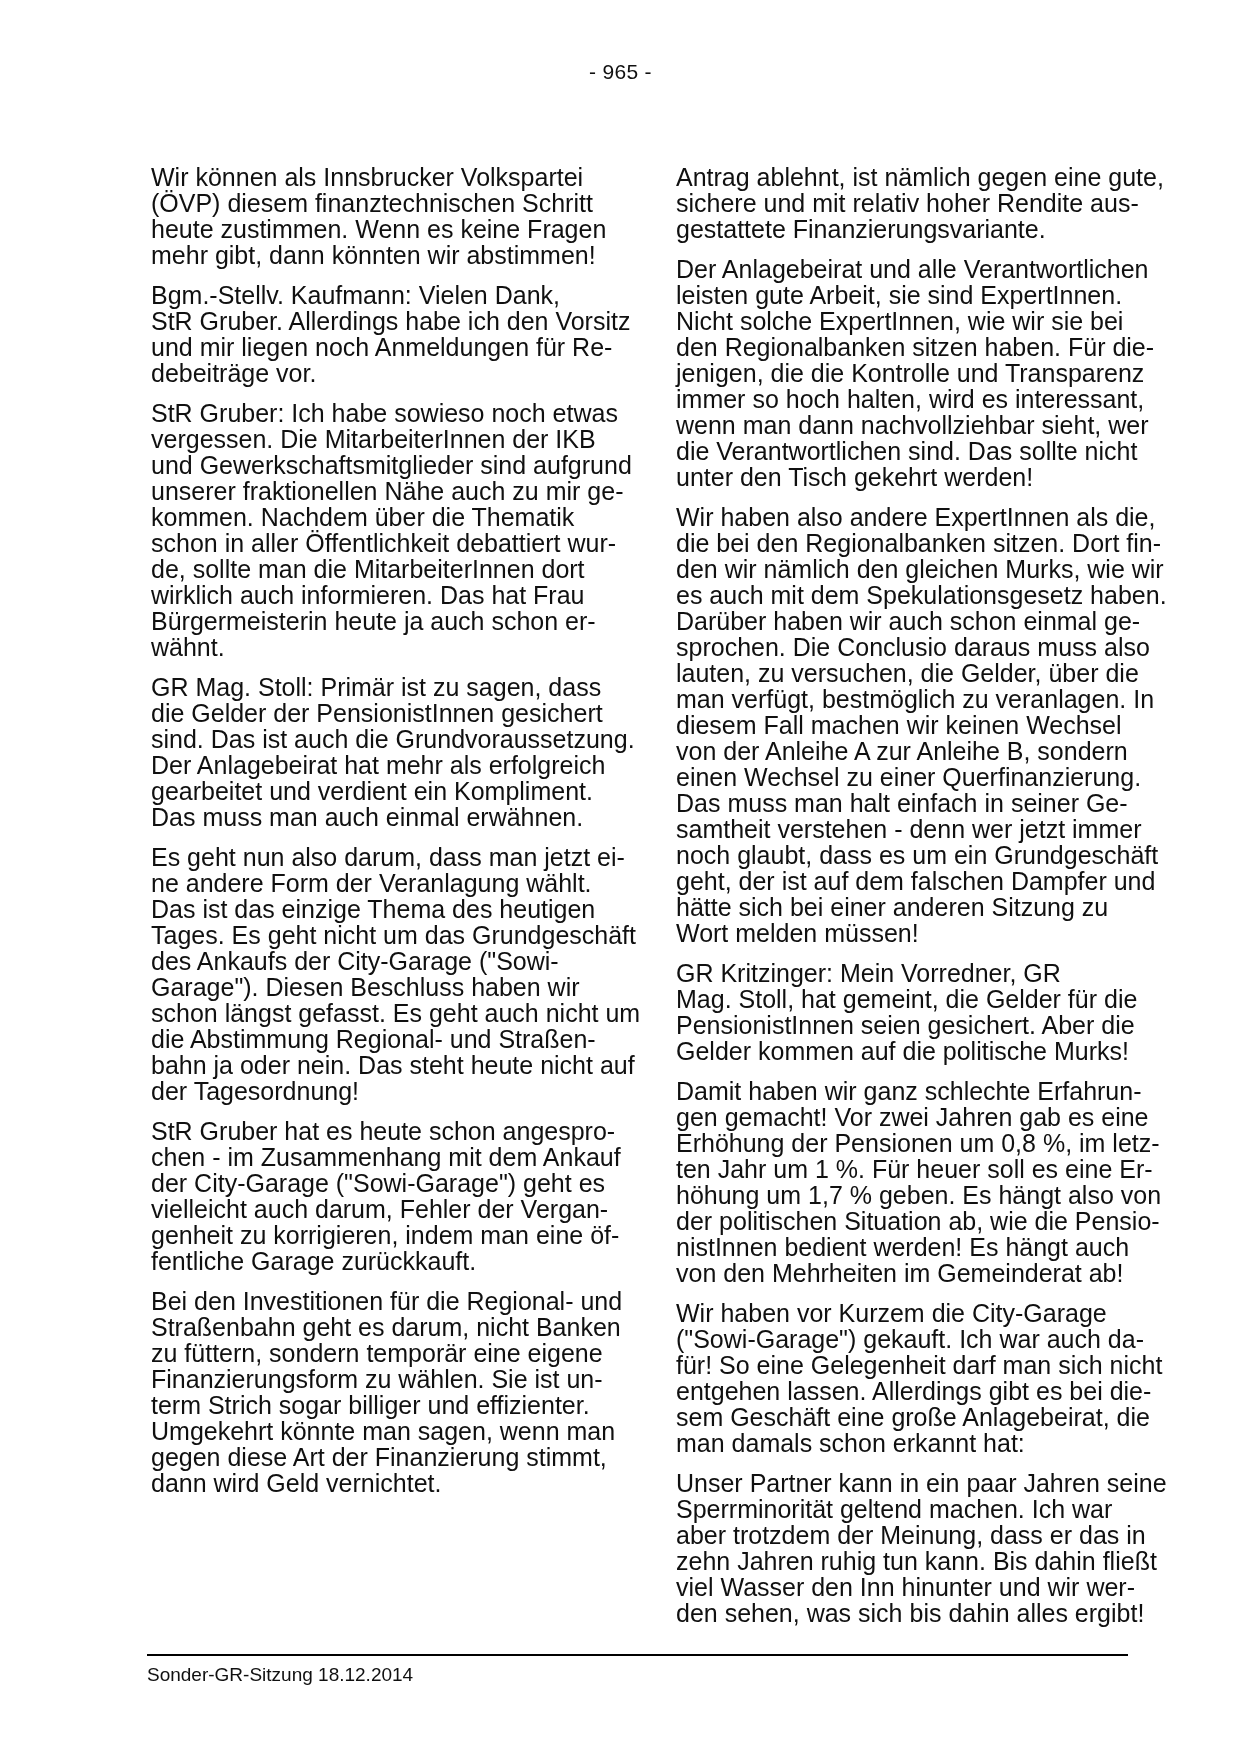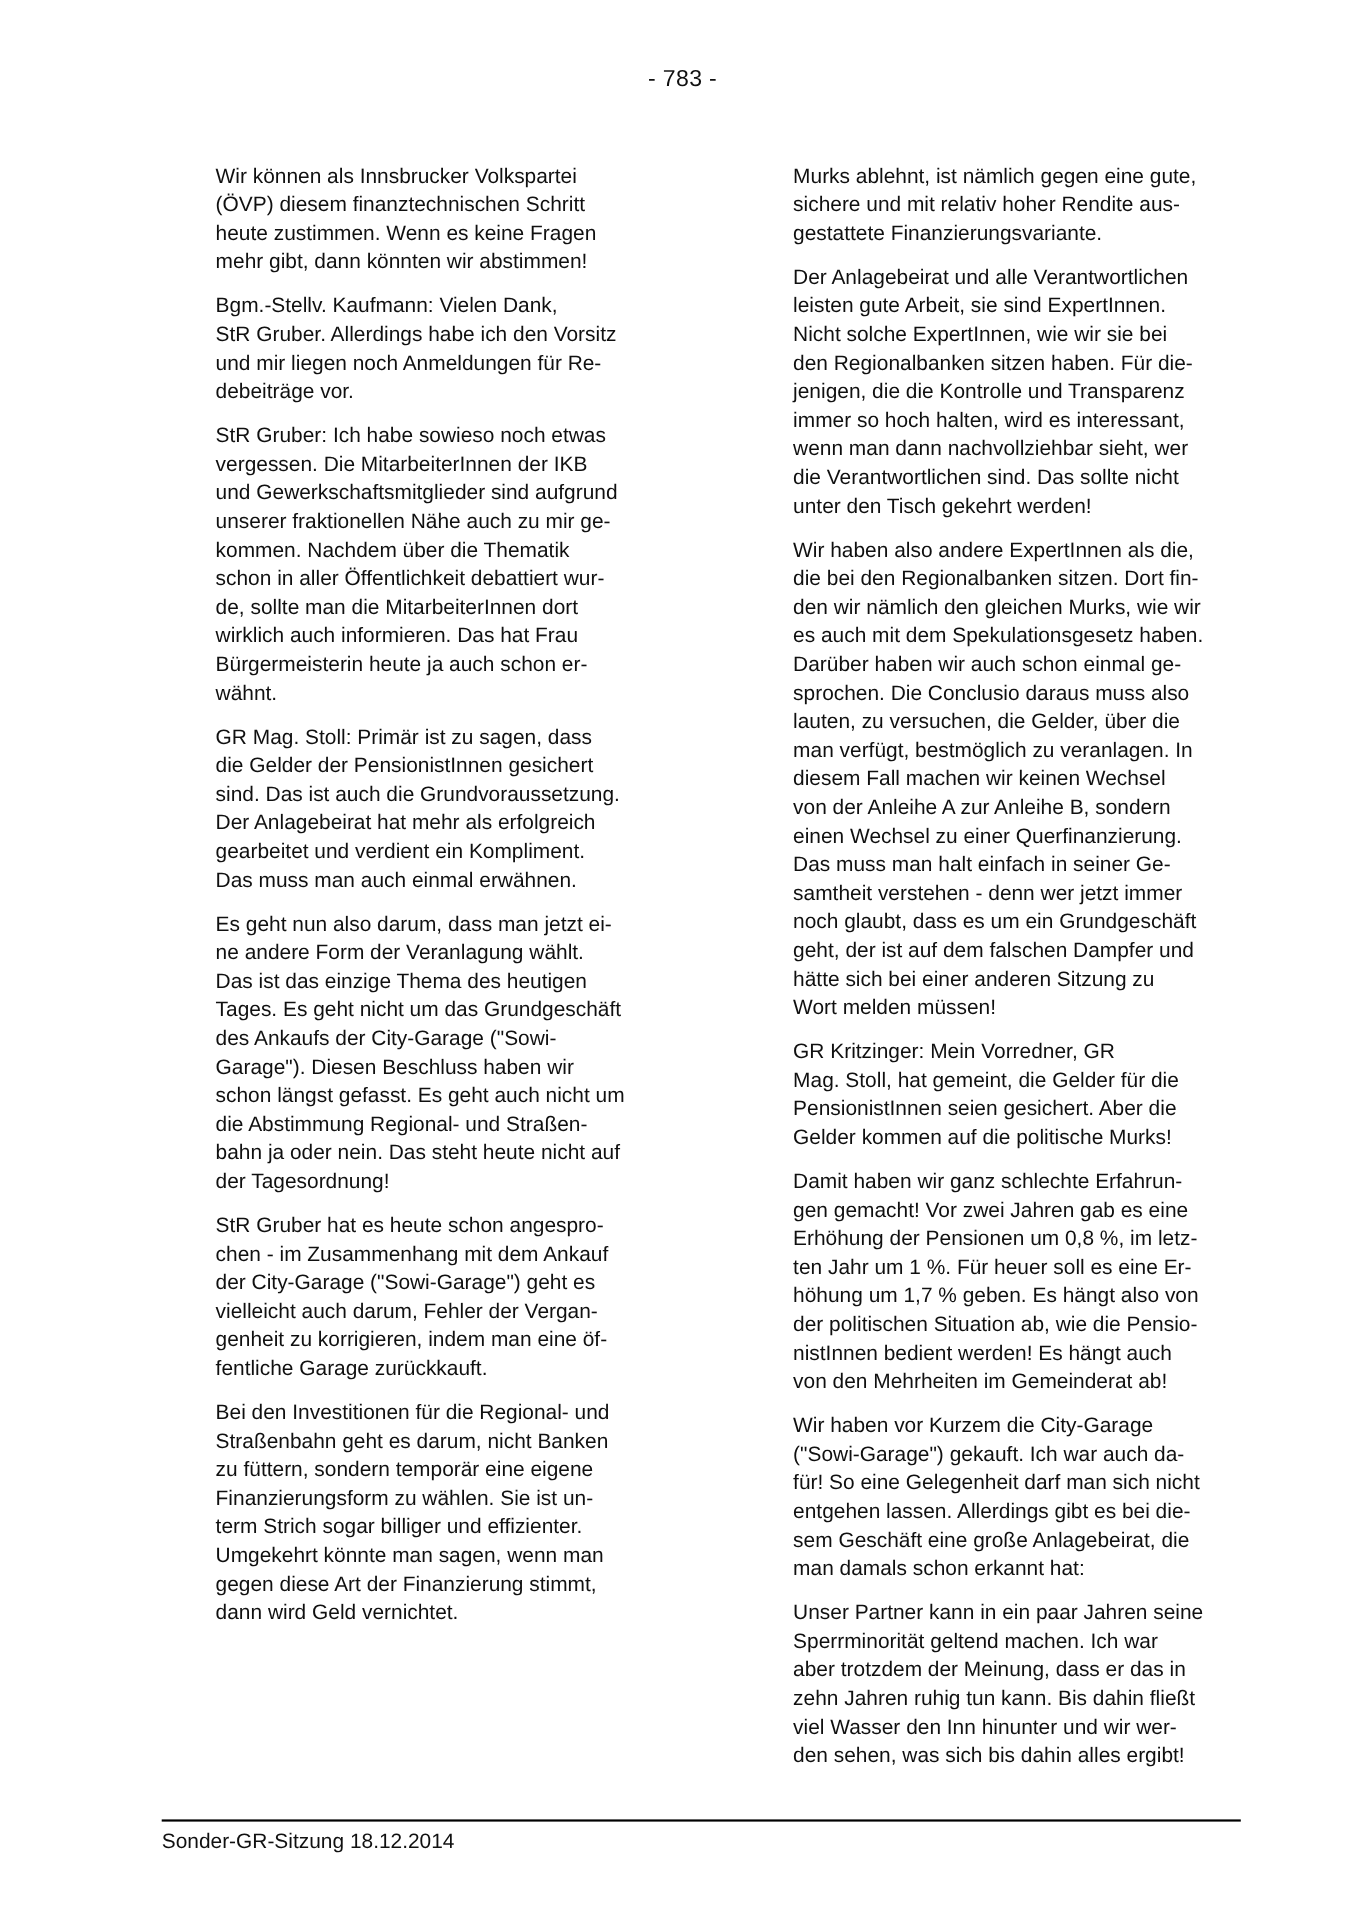--- a/index.html
+++ b/index.html
@@ -24,24 +24,23 @@
     position: absolute;
     top: 60px;
     left: 0;
     width: 100%;
     text-align: center;
     font-size: 21px;
     letter-spacing: 0.3px;
   }
   .col {
     position: absolute;
-    top: 148px;
-    font-size: 19px;
+    top: 164px;
+    font-size: 25px;
     line-height: 26px;
-    margin-left: 45px;
   }
   .col-left  { left: 151px; }
   .col-right { left: 676px; }
   .col p {
     margin: 0 0 14px 0;
     white-space: pre-line;
   }
   .footer-rule {
     position: absolute;
     left: 147px;
@@ -55,21 +54,21 @@
     left: 147px;
     top: 1664px;
     font-size: 19px;
   }
 </style>
 </head>
 <body>
 
 <div class="sheet">
 
-  <div class="page-number">- 783 -</div>
+  <div class="page-number">- 965 -</div>
 
   <div class="col col-left">
     <p>Wir können als Innsbrucker Volkspartei
 (ÖVP) diesem finanztechnischen Schritt
 heute zustimmen. Wenn es keine Fragen
 mehr gibt, dann könnten wir abstimmen!</p>
     <p>Bgm.-Stellv. Kaufmann: Vielen Dank,
 StR Gruber. Allerdings habe ich den Vorsitz
 und mir liegen noch Anmeldungen für Re-
 debeiträge vor.</p>
@@ -109,21 +108,21 @@
 Straßenbahn geht es darum, nicht Banken
 zu füttern, sondern temporär eine eigene
 Finanzierungsform zu wählen. Sie ist un-
 term Strich sogar billiger und effizienter.
 Umgekehrt könnte man sagen, wenn man
 gegen diese Art der Finanzierung stimmt,
 dann wird Geld vernichtet.</p>
   </div>
 
   <div class="col col-right">
-    <p>Murks ablehnt, ist nämlich gegen eine gute,
+    <p>Antrag ablehnt, ist nämlich gegen eine gute,
 sichere und mit relativ hoher Rendite aus-
 gestattete Finanzierungsvariante.</p>
     <p>Der Anlagebeirat und alle Verantwortlichen
 leisten gute Arbeit, sie sind ExpertInnen.
 Nicht solche ExpertInnen, wie wir sie bei
 den Regionalbanken sitzen haben. Für die-
 jenigen, die die Kontrolle und Transparenz
 immer so hoch halten, wird es interessant,
 wenn man dann nachvollziehbar sieht, wer
 die Verantwortlichen sind. Das sollte nicht

